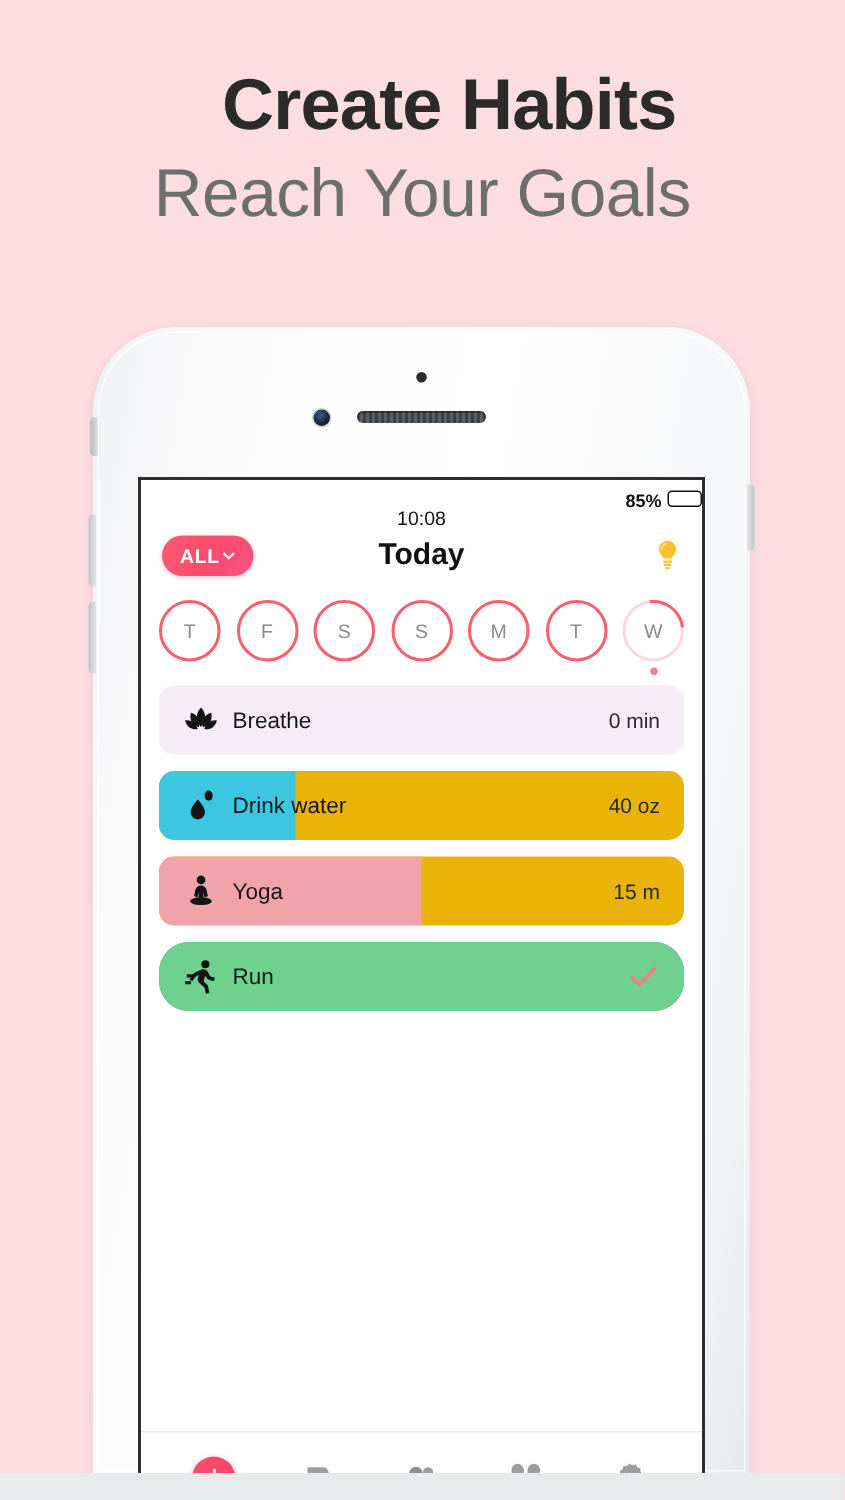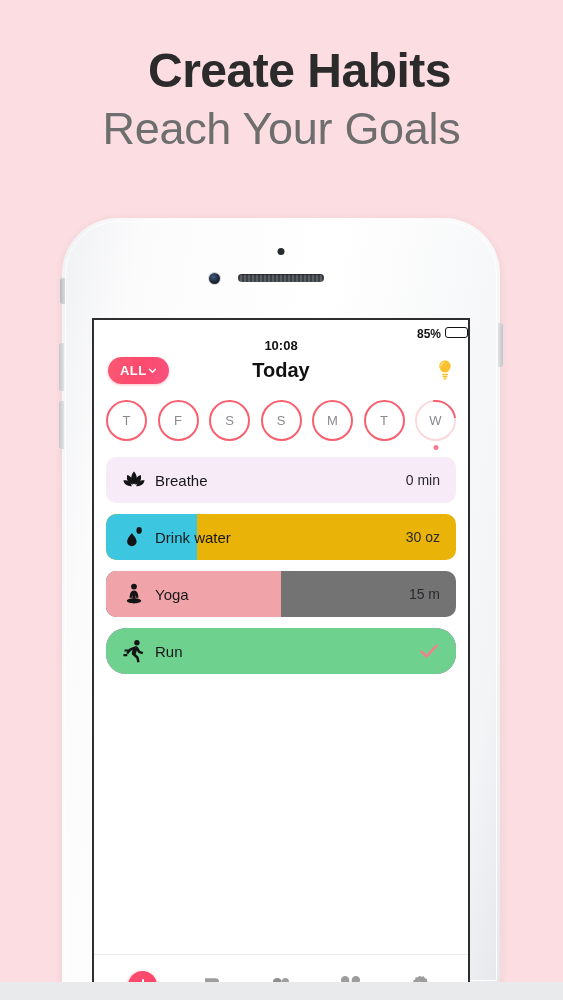--- a/index.html
+++ b/index.html
@@ -75,21 +75,21 @@
     overflow:hidden;
   }
 
   
   .statusbar {
     height:28px; display:flex; align-items:center;
     padding:0 14px; position:relative;
   }
   .status-time {
     position:absolute; left:50%; transform:translateX(-50%);
-    font-size:13px; font-weight:bold; color:#111;margin-top:23px;
+    font-size:13px; font-weight:normal; color:#111;margin-top:23px;
   }
   .status-right {
     position:absolute; right:0; display:flex; gap:4px;
   }
   .battery-pct { font-size:12px; font-weight:bold; color:#111; }
   .battery-shell {
     width:23px; height:11px; border:1.4px solid #111; border-radius:3px;
     padding:1.3px; position:relative;
   }
   .battery-fill { height:100%; background:#111; border-radius:1px; }
@@ -285,24 +285,24 @@
         <div class="habit" style="background: #eab308;">
           <div class="habit-fill" style="width: 26%; background: rgb(60, 198, 224);"></div>
           <div class="habit-row-content">
             <span class="habit-icon">
               <svg width="22" height="24" viewBox="0 0 22 24">
                 <path d="M9.2 8.4c2.9 3.4 4.4 6 4.4 8.1a4.75 4.75 0 0 1-9.5 0c0-2.1 1.5-4.7 4.4-8.1l.35-.4z" fill="#141417"></path>
                 <ellipse cx="16.1" cy="5.4" rx="2.7" ry="3.4" fill="#141417"></ellipse>
               </svg>
             </span>
             <span class="habit-name">Drink water</span>
-            <span class="habit-value">30 oz</span>
+            <span class="habit-value">40 oz</span>
           </div>
         </div>
-        <div class="habit" style="background: #737373;">
+        <div class="habit" style="background: #eab308;">
           <div class="habit-fill" style="width: 50%; background: rgb(240, 163, 168);"></div>
           <div class="habit-row-content">
             <span class="habit-icon">
               <svg width="24" height="24" viewBox="0 0 24 24">
                 <circle cx="12" cy="4.6" r="2.9" fill="#141417"></circle>
                 <path d="M12 8.4c2.1 0 3.5 1.5 3.9 3.6l.7 3.5-2.3.6-.7-3.2v3.9h-3.2v-3.9l-.7 3.2-2.3-.6.7-3.5c.4-2.1 1.8-3.6 3.9-3.6z" fill="#141417"></path>
                 <path d="M12 16.2c4.2 0 7.2 1.3 7.2 2.6S16.2 21.4 12 21.4 4.8 20.1 4.8 18.8s3-2.6 7.2-2.6z" fill="#141417"></path>
               </svg>
             </span>
             <span class="habit-name">Yoga</span>

